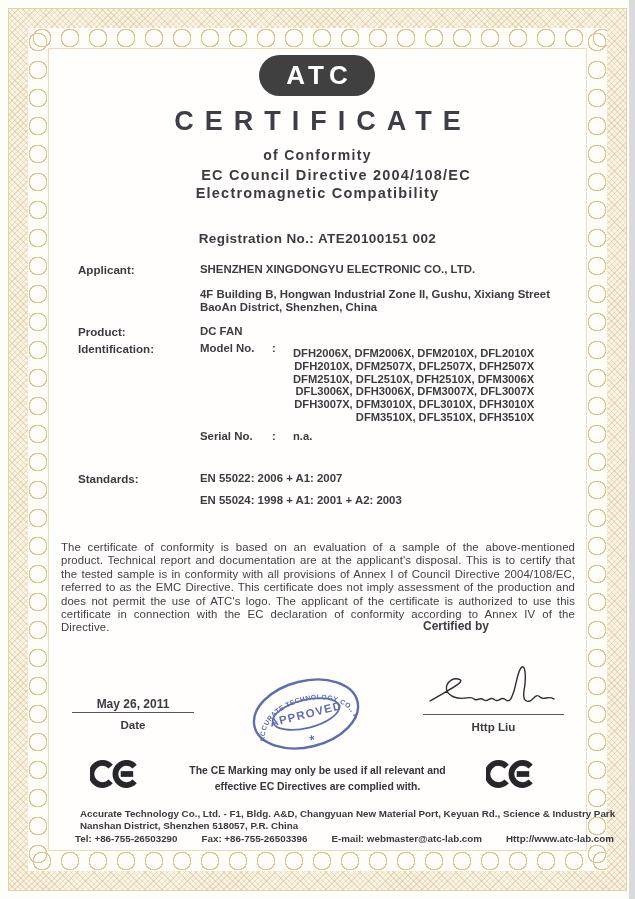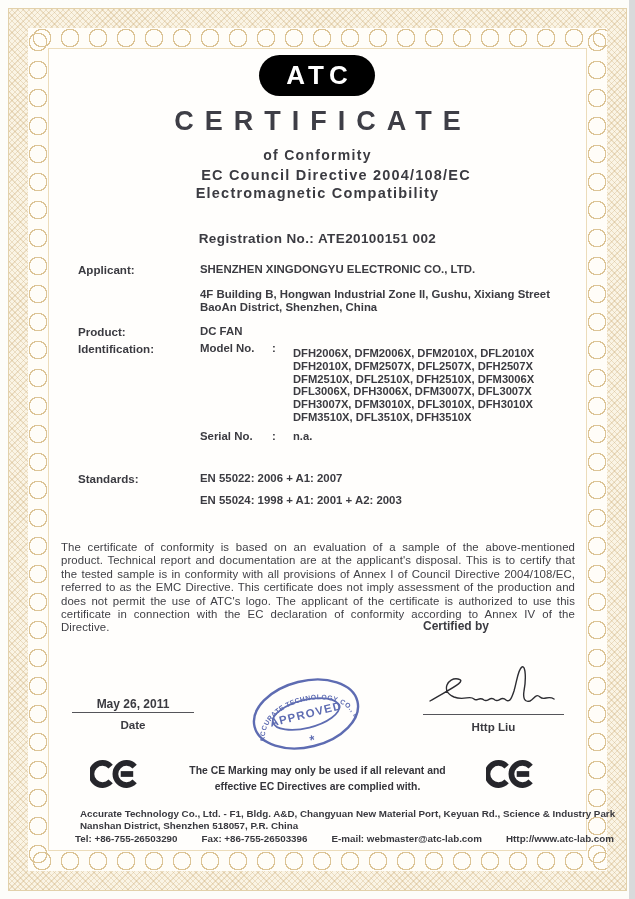--- a/index.html
+++ b/index.html
@@ -29,33 +29,33 @@
     background-size:20px 28px;
   }
   .sc-left { left:28px; } .sc-right { right:28px; }
   .content-frame { position:absolute; inset:48px; background:#fffefc; border:1px solid #ecdcba; z-index:3; }
   .scan-edge { position:absolute; right:0; top:0; width:6px; height:100%; background:#d8dadb; z-index:6; }
   
   .abs { position:absolute; z-index:5; }
   .centered { left:0; right:0; text-align:center; }
   .logo {
     left:259px; top:55px; width:116px; height:41px; border-radius:22px;
-    background:#000000; color:#ffffff; font-weight:bold; font-size:26px;
+    background:#404040; color:#ffffff; font-weight:bold; font-size:26px;
     letter-spacing:5px; text-indent:5px; display:flex; align-items:center; justify-content:center;
   }
   .title { top:106px; font-size:27px; font-weight:bold; letter-spacing:11px; text-indent:11px; color:#3e3e46; }
   .sub1 { top:147px; font-size:14px;   font-weight:bold; letter-spacing:1.3px; }
   .sub2 { top:167px; font-size:14.5px; font-weight:bold; letter-spacing:1.2px;padding-left:37px; }
   .sub3 { top:185px; font-size:14.5px; font-weight:bold; letter-spacing:1.2px; }
   .reg  { top:231px; font-size:13.5px; font-weight:bold; letter-spacing:.4px; }
   .lbl  { left:78px;  font-weight:bold; font-size:11.6px; }
   .val  { left:200px; font-weight:bold; font-size:11.4px; }
   .colon{ left:272px; font-weight:bold; font-size:11.4px; }
   .val2 { left:293px; font-weight:bold; font-size:11.2px; }
-  .models { left:293px; top:347px; font-weight:bold; font-size:11.2px; line-height:12.8px; white-space:nowrap; }
+  .models { left:293px; top:347px; font-weight:bold; font-size:11.2px; line-height:12.8px; white-space:nowrap;text-align:right; }
   .declaration {
     left:61px; top:541px; width:514px; text-align:justify;
     font-size:11.4px; line-height:13.4px; color:#404046; letter-spacing:.1px; word-spacing:.5px;
   }
   .certified-by { left:423px; top:619px; width:141px; text-align:left; font-weight:bold; font-size:12px; }
   .sig-line  { left:423px; top:714px; width:141px; border-top:1px solid #55555a; }
   .signer    { left:423px; top:720px; width:141px; text-align:center; font-weight:bold; font-size:11.6px; }
   .date-value{ left:72px; top:697px; width:122px; text-align:center; font-weight:bold; font-size:12px; }
   .date-line { left:72px; top:712px; width:122px; border-top:1px solid #55555a; }
   .date-label{ left:72px; top:718px; width:122px; text-align:center; font-weight:bold; font-size:11.6px; }

